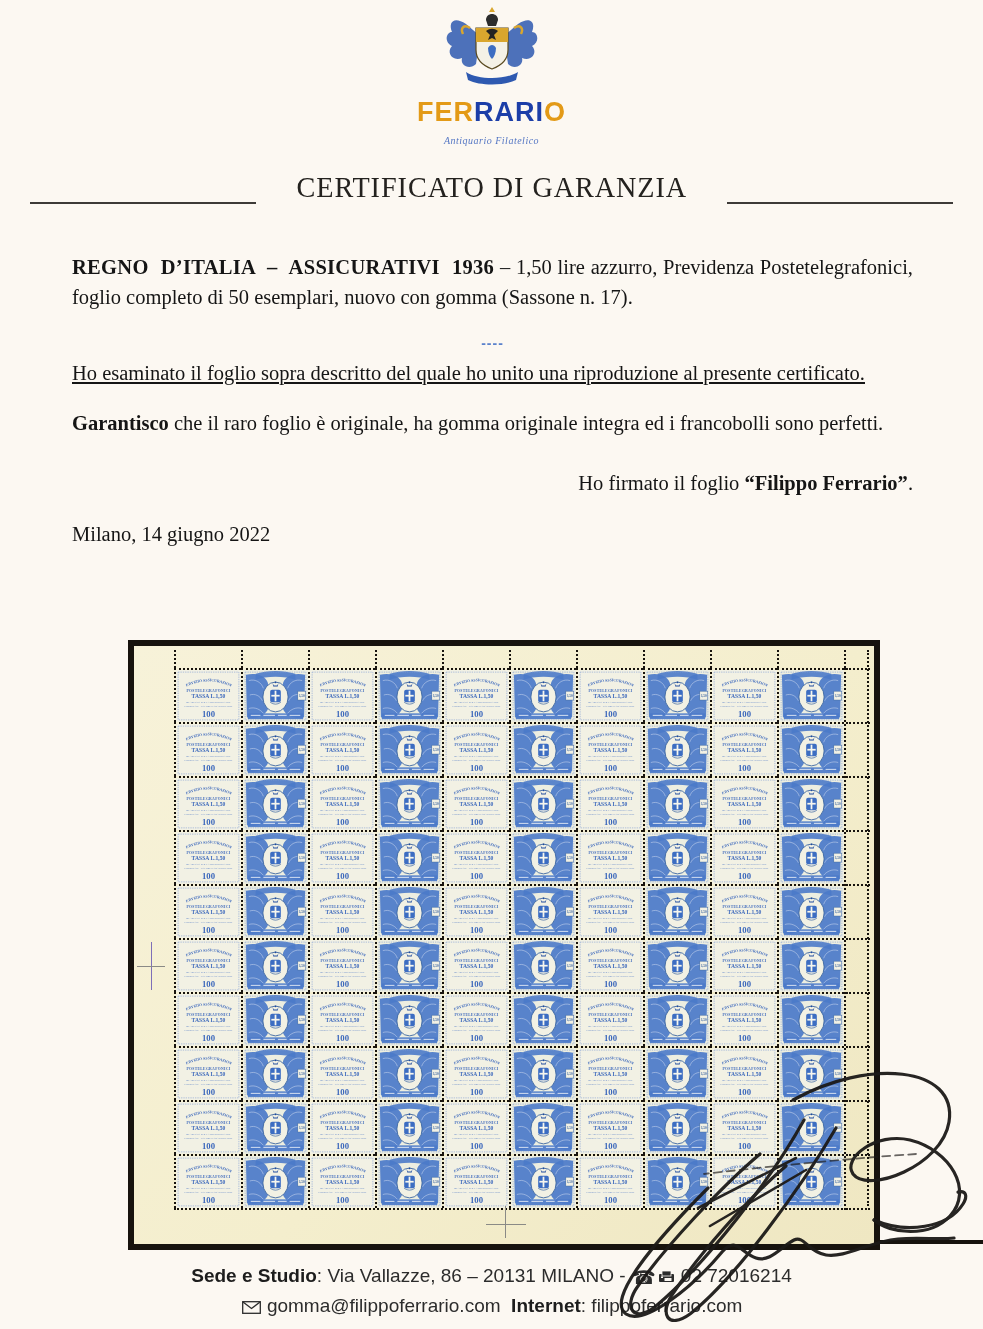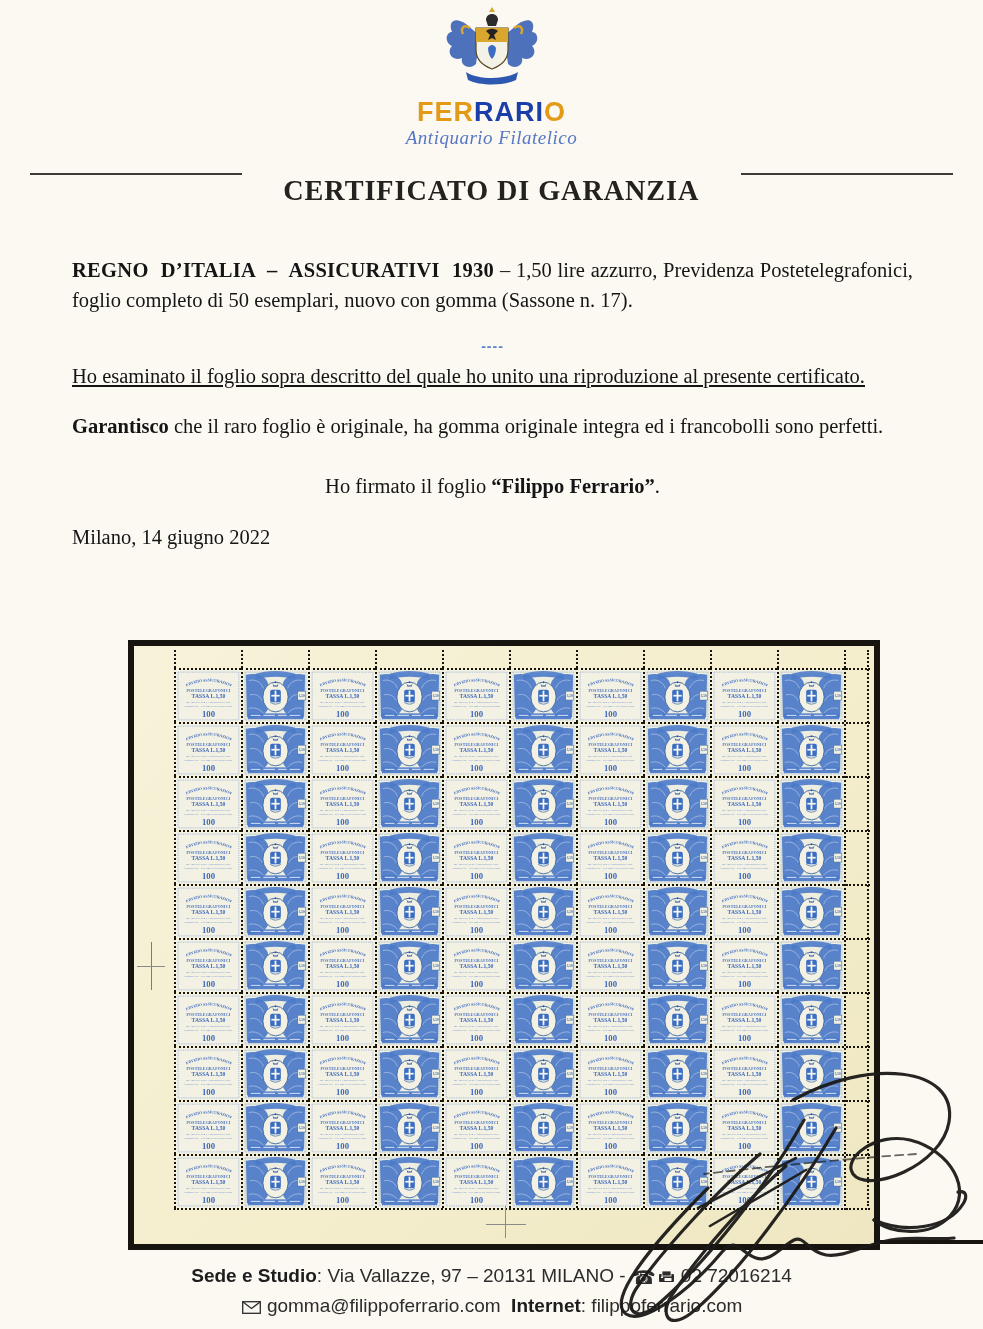--- a/index.html
+++ b/index.html
@@ -7,35 +7,35 @@
     position:relative;width:983px;height:1329px;margin:0 auto;
     background:#fcf8f2;overflow:hidden;
     font-family:"Liberation Serif",serif;color:#151515;
   }
   
   .logo-wrap{padding-top:6px;text-align:center;}
   .crest{display:block;margin:0 auto;}
   .brand{font-family:"Liberation Sans",sans-serif;font-weight:bold;font-size:27px;letter-spacing:1px;line-height:1.05;}
   .brand .seg-gold{color:#e39a17;}
   .brand .seg-blue{color:#1c3ea8;}
-  .tagline{font-style:italic;font-size:19px;color:#5577c4;margin-top:1px;letter-spacing:.5px;}
+  .tagline{font-style:italic;font-size:10px;color:#5577c4;margin-top:9px;letter-spacing:.5px;}
   
-  .title-row{display:flex;align-items:flex-start;margin:24px 30px 0 30px;font-weight:bold;}
+  .title-row{display:flex;align-items:flex-end;margin:24px 30px 0 30px;}
   .title-rule{flex:1;height:0;border-top:2px solid #3d3b38;}
   .doc-title{padding:0 28px;font-size:30px;letter-spacing:1px;color:#24221f;
     display:inline-block;transform:scaleX(.94);white-space:nowrap;}
   
   .body-text{margin:0 70px 0 72px;font-size:20.5px;line-height:1.47;text-align:justify;}
   .p1{margin-top:48px;}
   .p1 b{letter-spacing:.3px;word-spacing:6px;}
   .divider{text-align:center;color:#5b82cc;font-weight:bold;font-size:14px;letter-spacing:1px;margin-top:4px;
     font-family:"Liberation Sans",sans-serif;}
   .p2{margin-top:4px;text-decoration:underline;}
   .p3{margin-top:18px;}
-  .p4{margin-top:30px;text-align:center;}
+  .p4{margin-top:30px;text-align:right;}
   .dateline{margin-top:14px;text-align:left;}
   
   .sheet-frame{
     position:absolute;left:128px;top:640px;width:752px;height:610px;
     background:#17130e;box-sizing:border-box;padding:6px;
   }
   .sheet-paper{position:relative;width:740px;height:598px;background:#f5efd2;
     background:linear-gradient(135deg,#f7f2d9 0%,#f4eecd 55%,#efe7c2 100%);}
   .stamp-grid{
     position:absolute;left:40px;top:22px;width:670px;height:540px;
@@ -132,21 +132,21 @@
     <div class="tagline">Antiquario Filatelico</div>
   </div>
 
   <div class="title-row">
     <div class="title-rule"></div>
     <div class="doc-title">CERTIFICATO DI GARANZIA</div>
     <div class="title-rule"></div>
   </div>
 
   <div class="body-text">
-    <p class="p1"><b>REGNO D’ITALIA – ASSICURATIVI 1930</b><span> – 1,50 lire azzurro, Previdenza Postetelegrafonici, foglio completo di 50 esemplari, nuovo con gomma (Sassone n. 17).</span></p>
+    <p class="p1"><b>REGNO D’ITALIA – ASSICURATIVI 1936</b><span> – 1,50 lire azzurro, Previdenza Postetelegrafonici, foglio completo di 50 esemplari, nuovo con gomma (Sassone n. 17).</span></p>
     <div class="divider">----</div>
     <p class="p2">Ho esaminato il foglio sopra descritto del quale ho unito una riproduzione al presente certificato.</p>
     <p class="p3"><b>Garantisco</b><span> che il raro foglio è originale, ha gomma originale integra ed i francobolli sono perfetti.</span></p>
     <p class="p4"><span>Ho firmato il foglio </span><b>“Filippo Ferrario”</b><span>.</span></p>
     <p class="dateline">Milano, 14 giugno 2022</p>
   </div>
 
   <div class="sheet-frame">
     <div class="sheet-paper">
       <div class="stamp-grid">
@@ -696,21 +696,21 @@
       <path d="M 804 1120 C 772 1178 706 1264 656 1306 C 634 1324 622 1308 638 1286 C 664 1248 722 1186 760 1154"></path>
       <path d="M 836 1128 C 802 1186 736 1278 690 1314 C 668 1330 658 1314 674 1292 C 698 1256 746 1200 786 1166"></path>
       <path d="M 698 1208 L 796 1158" stroke-width="2.6"></path>
       <path d="M 710 1226 L 806 1170" stroke-width="2.6"></path>
       <path d="M 708 1188 C 652 1244 606 1300 626 1314 C 644 1326 692 1288 722 1252 C 736 1236 740 1252 756 1258 C 770 1263 782 1246 794 1240 C 804 1235 808 1252 826 1255 C 846 1258 868 1242 898 1239 C 920 1237 940 1240 954 1238"></path>
     </g>
   </svg>
 
   <div class="footer">
     <div>
-      <b>Sede e Studio</b><span>: Via Vallazze, 97 – 20131 MILANO - </span><span class="icn" style="font-family:'DejaVu Sans',sans-serif;">☎</span><svg class="icn" width="17" height="14" viewBox="0 0 17 14">
+      <b>Sede e Studio</b><span>: Via Vallazze, 86 – 20131 MILANO - </span><span class="icn" style="font-family:'DejaVu Sans',sans-serif;">☎</span><svg class="icn" width="17" height="14" viewBox="0 0 17 14">
           <rect x="1" y="4" width="15" height="8" rx="1" fill="#2c2c2c"></rect>
           <rect x="4" y="1" width="9" height="5" fill="#2c2c2c" stroke="#fcf8f2" stroke-width="0.8"></rect>
           <rect x="3" y="6.5" width="2" height="1.5" fill="#fcf8f2"></rect>
           <rect x="6.5" y="8" width="7" height="3" fill="#fcf8f2"></rect>
         </svg> <span>02 72016214</span>
     </div>
     <div>
       <svg class="icn" width="19" height="13" viewBox="0 0 19 13">
           <rect x="0.7" y="0.7" width="17.6" height="11.6" fill="none" stroke="#2c2c2c" stroke-width="1.3"></rect>
           <path d="M1 1 L9.5 7.5 L18 1" fill="none" stroke="#2c2c2c" stroke-width="1.3"></path>

